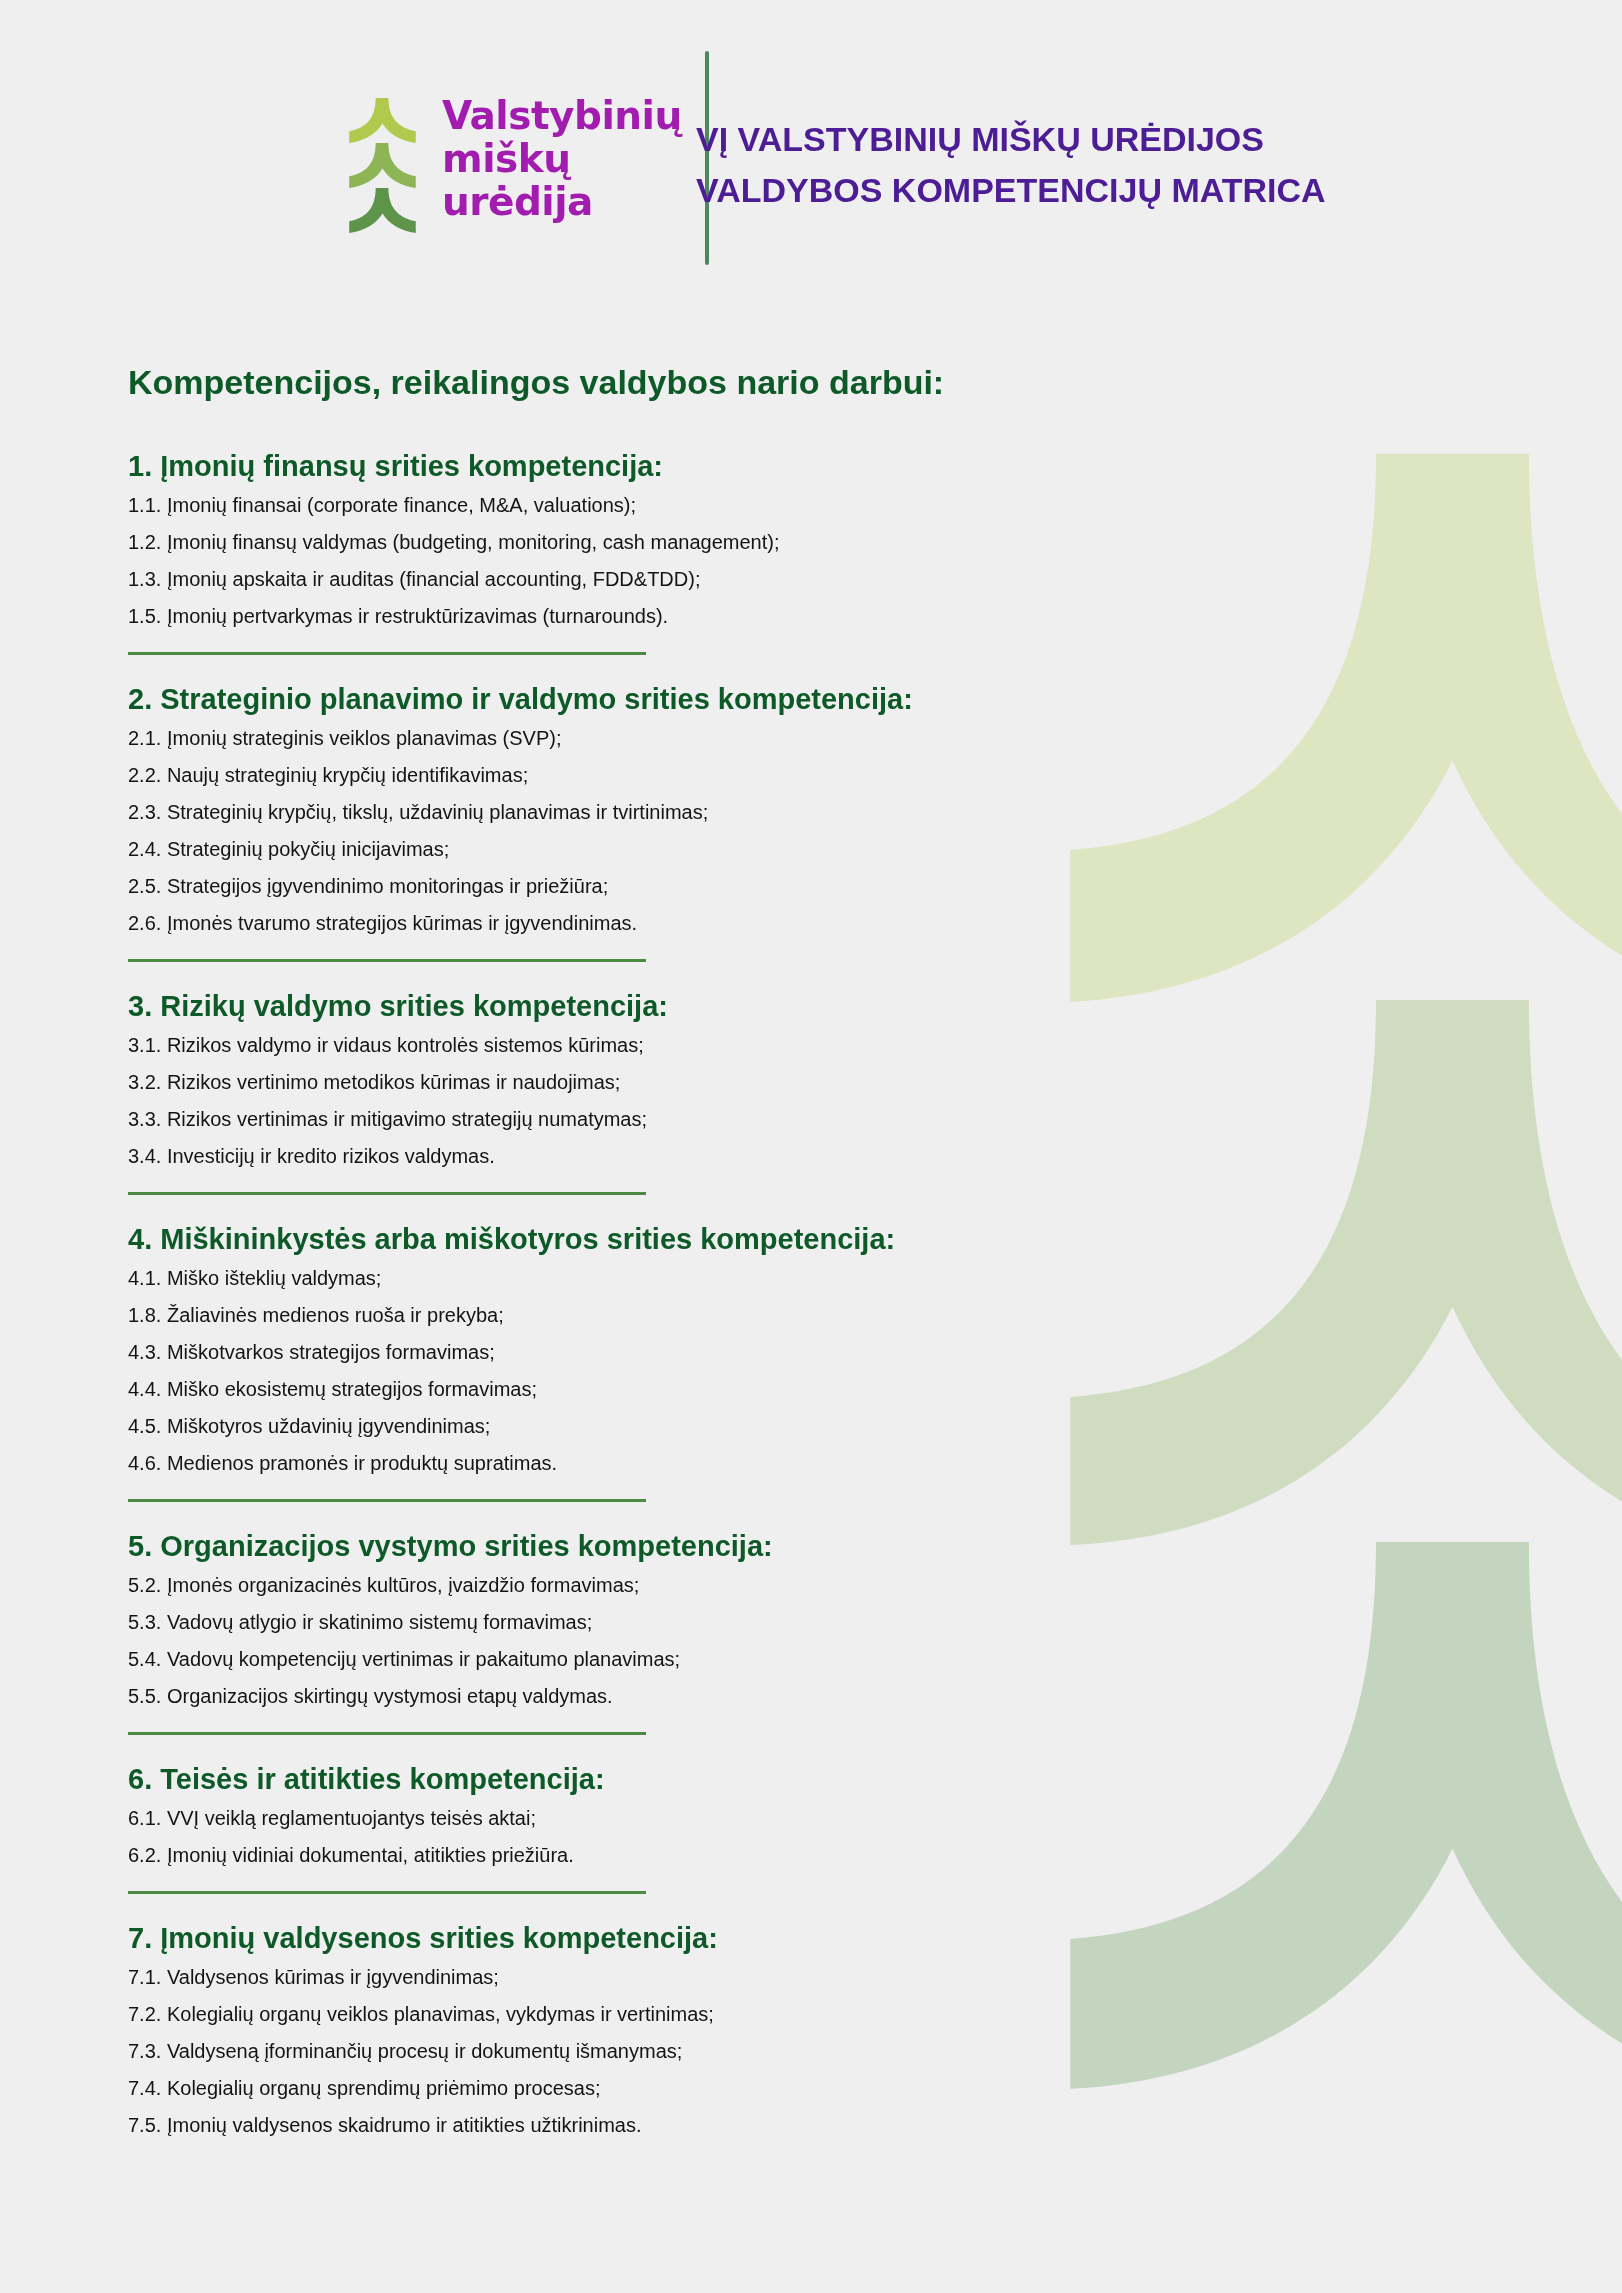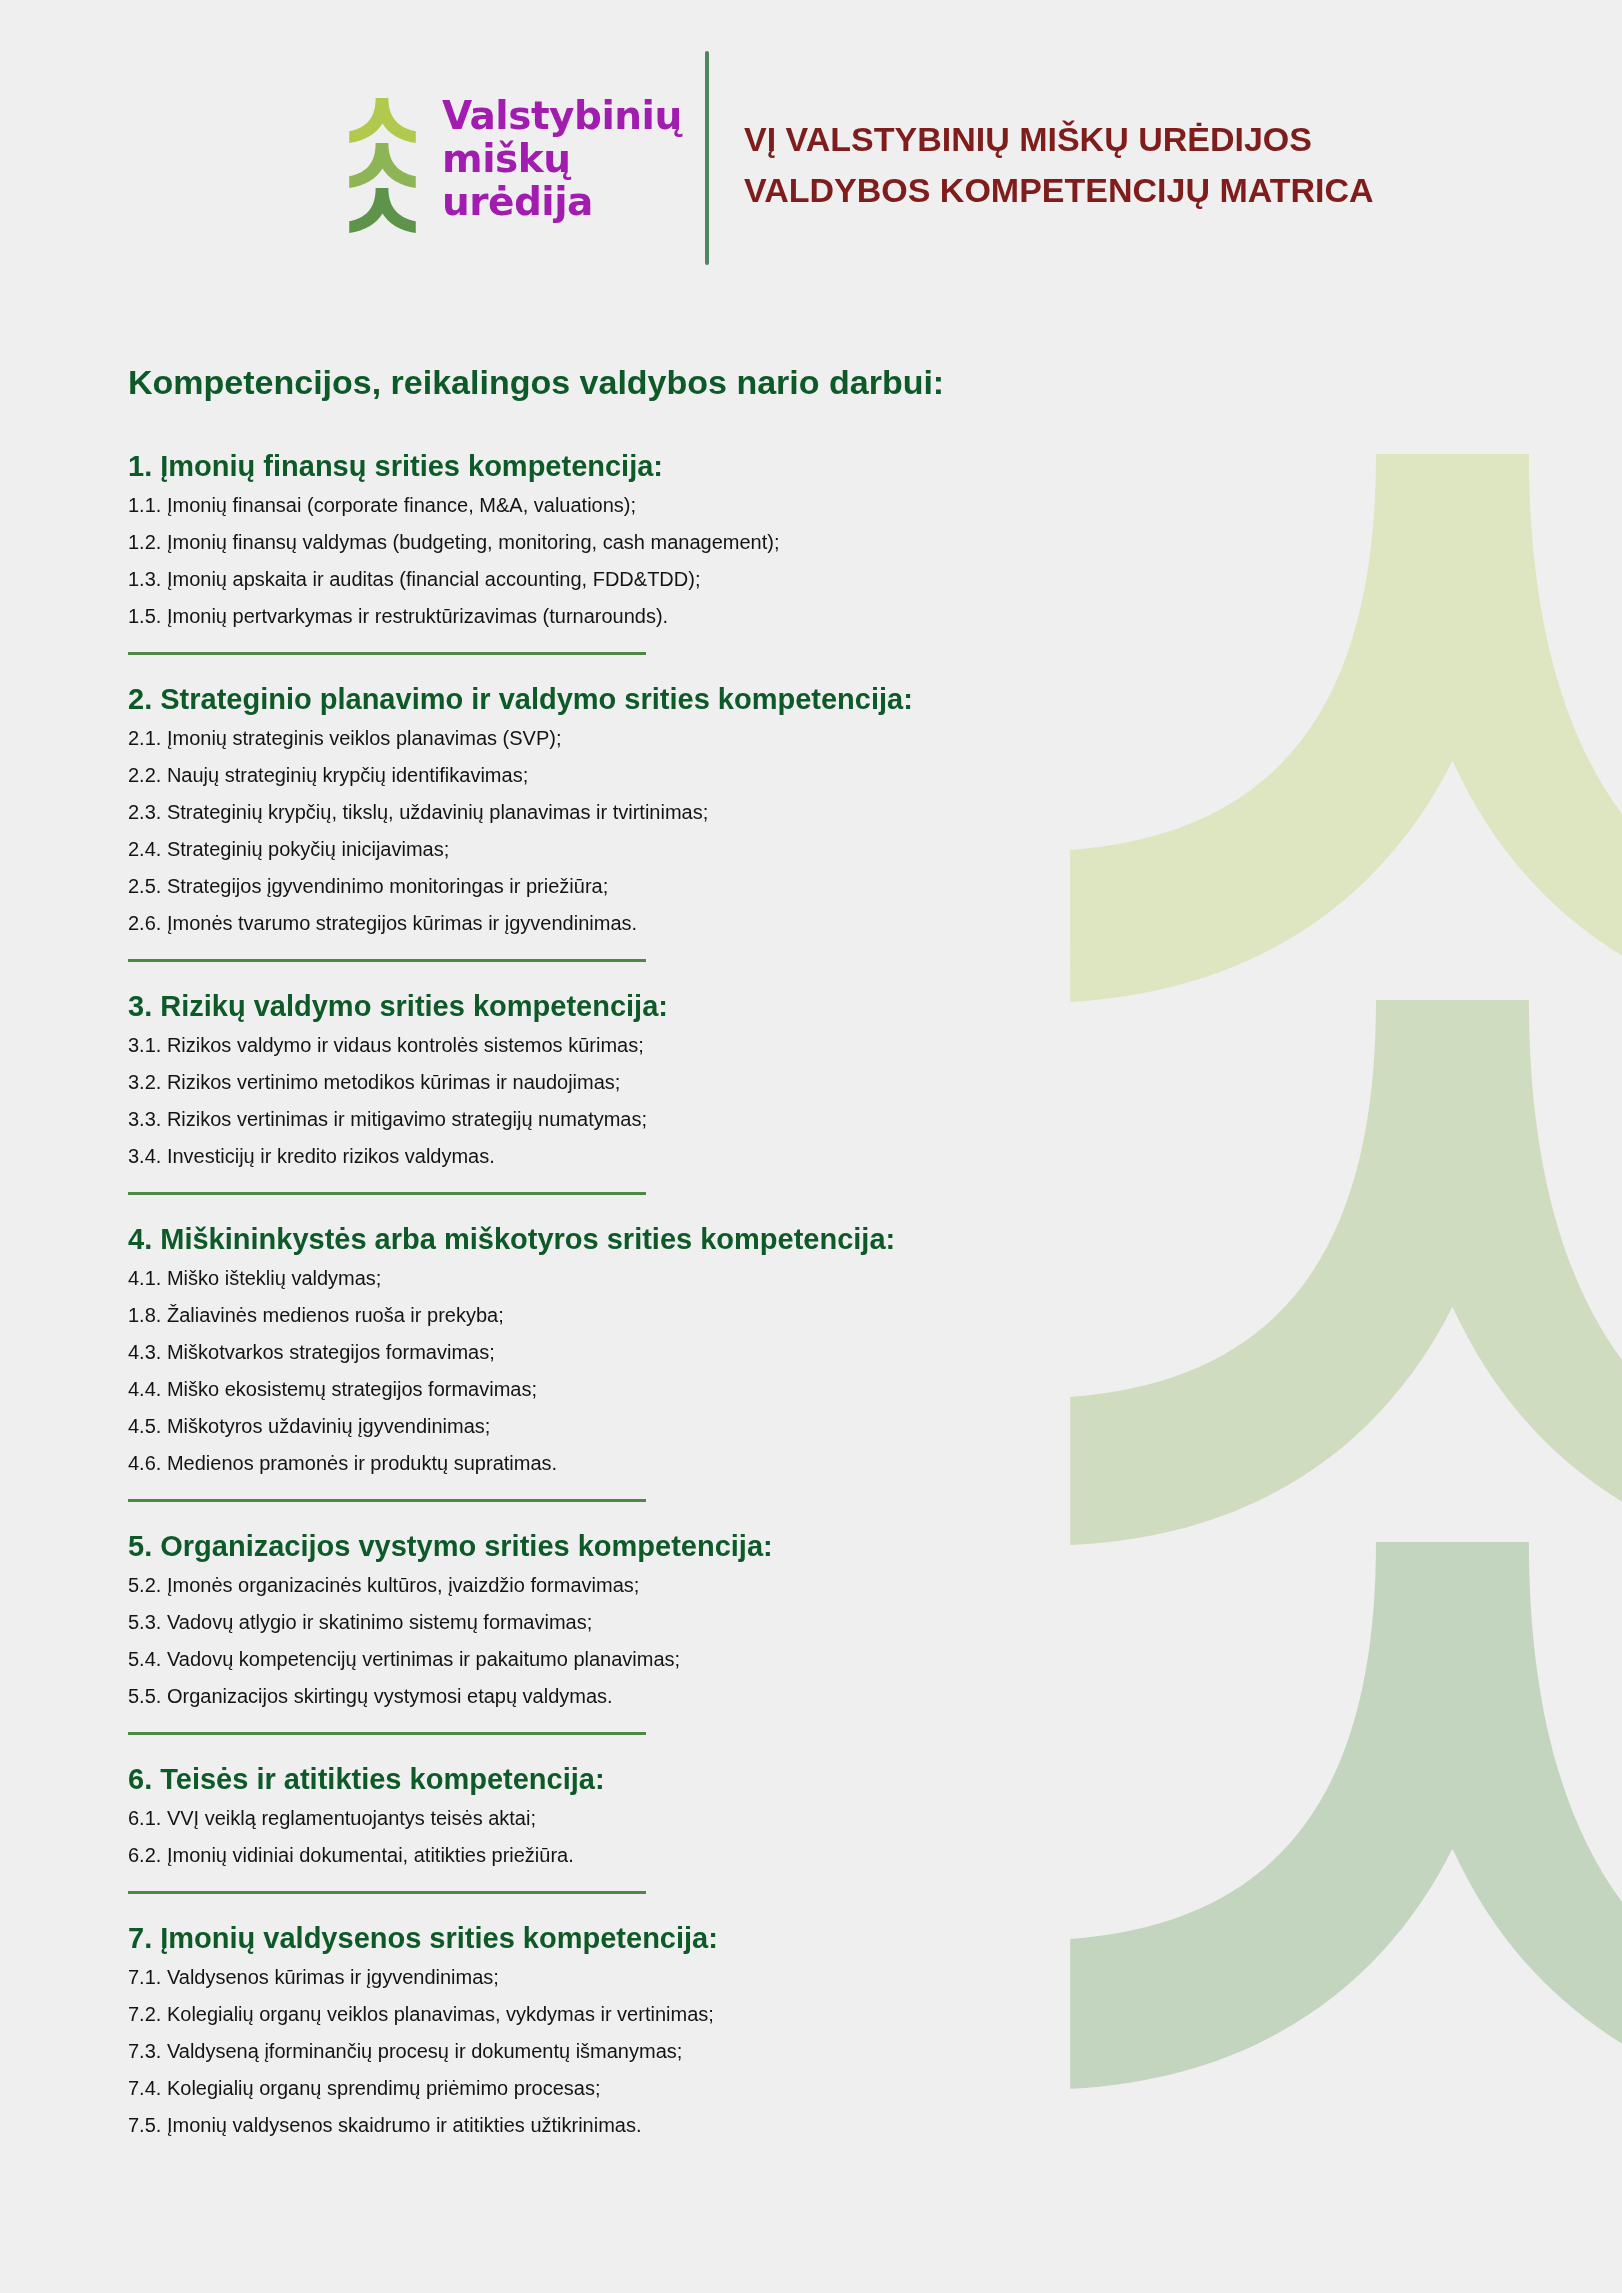--- a/index.html
+++ b/index.html
@@ -18,22 +18,22 @@
       position: absolute; left: 442px; top: 94px;
       color: #a21caf; font-weight: bold; font-size: 39px; line-height: 43px;
       font-family: "DejaVu Sans", sans-serif; letter-spacing: -0.5px;
     }
     .logo-text span { display: block; }
     .header-divider {
       position: absolute; left: 705px; top: 51px; width: 3.9px; height: 214px;
       background: #4f8660; border-radius: 2px;
     }
     .doc-title {
-      position: absolute; left: 744px; top: 114px;
-      color: #7f1d1d; font-weight: bold; font-size: 34px; line-height: 51px;
+      position: absolute; left: 696px; top: 114px;
+      color: #4c1d95; font-weight: bold; font-size: 34px; line-height: 51px;
     }
     .doc-title span { display: block; white-space: nowrap; }
     .content { position: absolute; left: 128px; top: 349px; width: 941px; z-index: 1; margin-top: 8px; }
     .main-heading {
       color: #0d5a28; font-weight: bold; font-size: 34px; line-height: 51px;
       white-space: nowrap; margin-bottom: 39px;
     }
     .section-title {
       color: #0d5a28; font-weight: bold; font-size: 29px; line-height: 39px;
       white-space: nowrap; margin-bottom: 1px;

